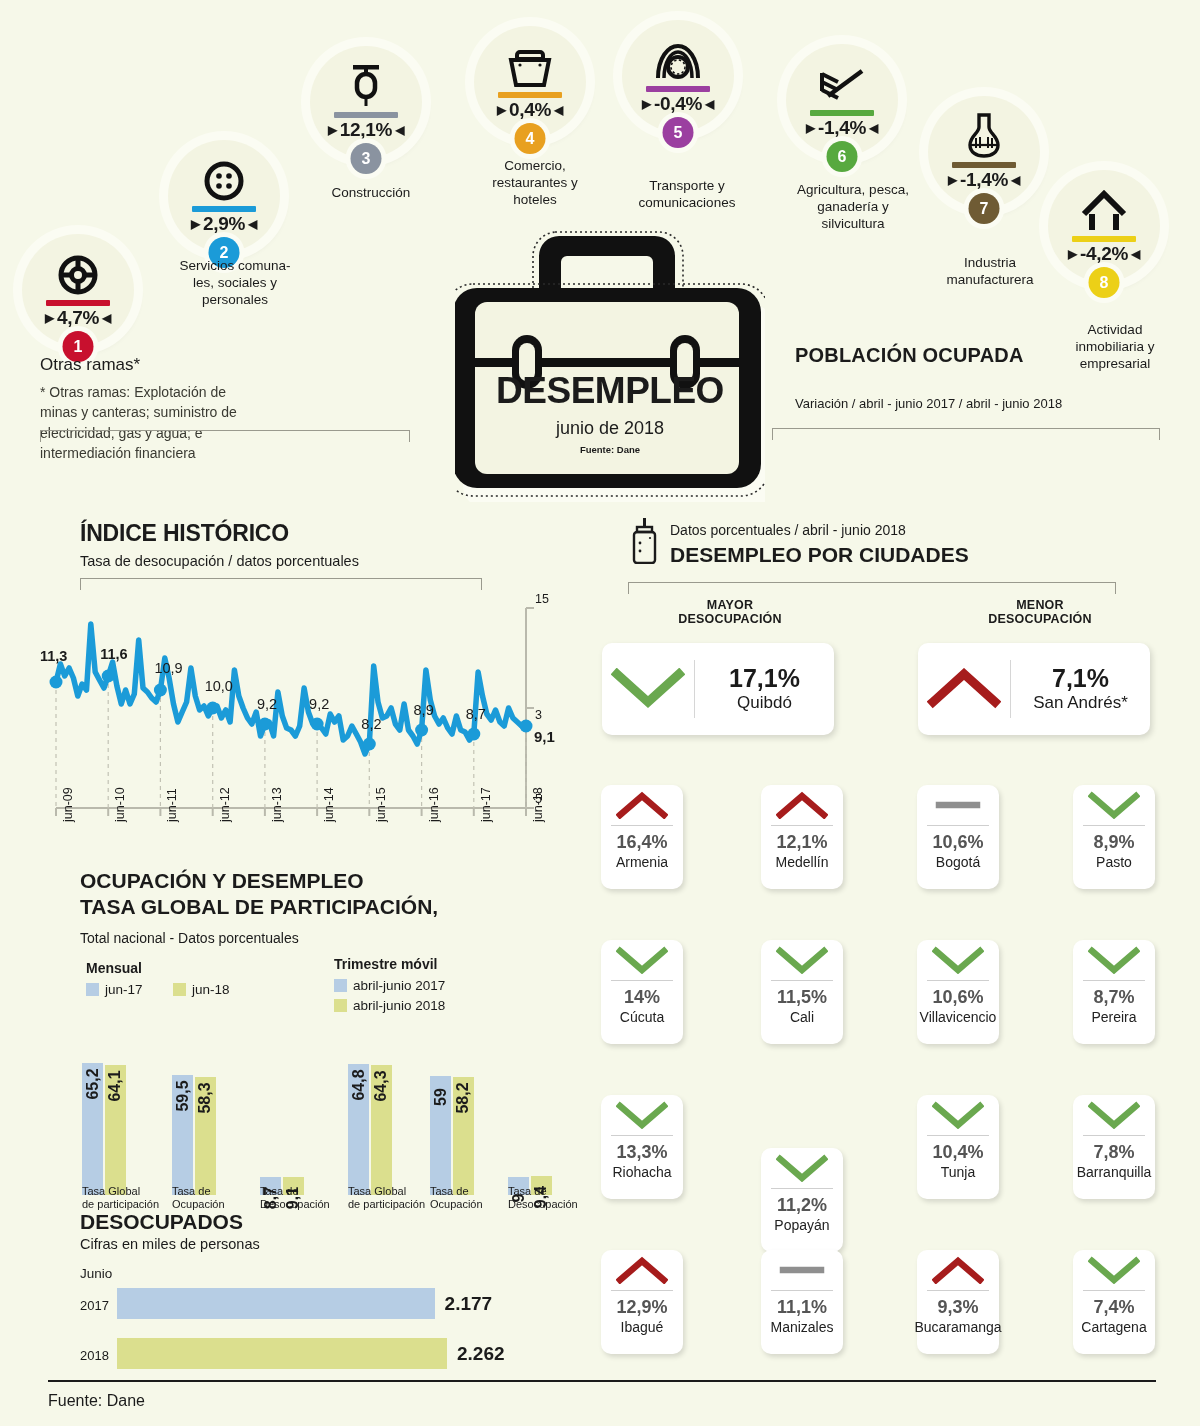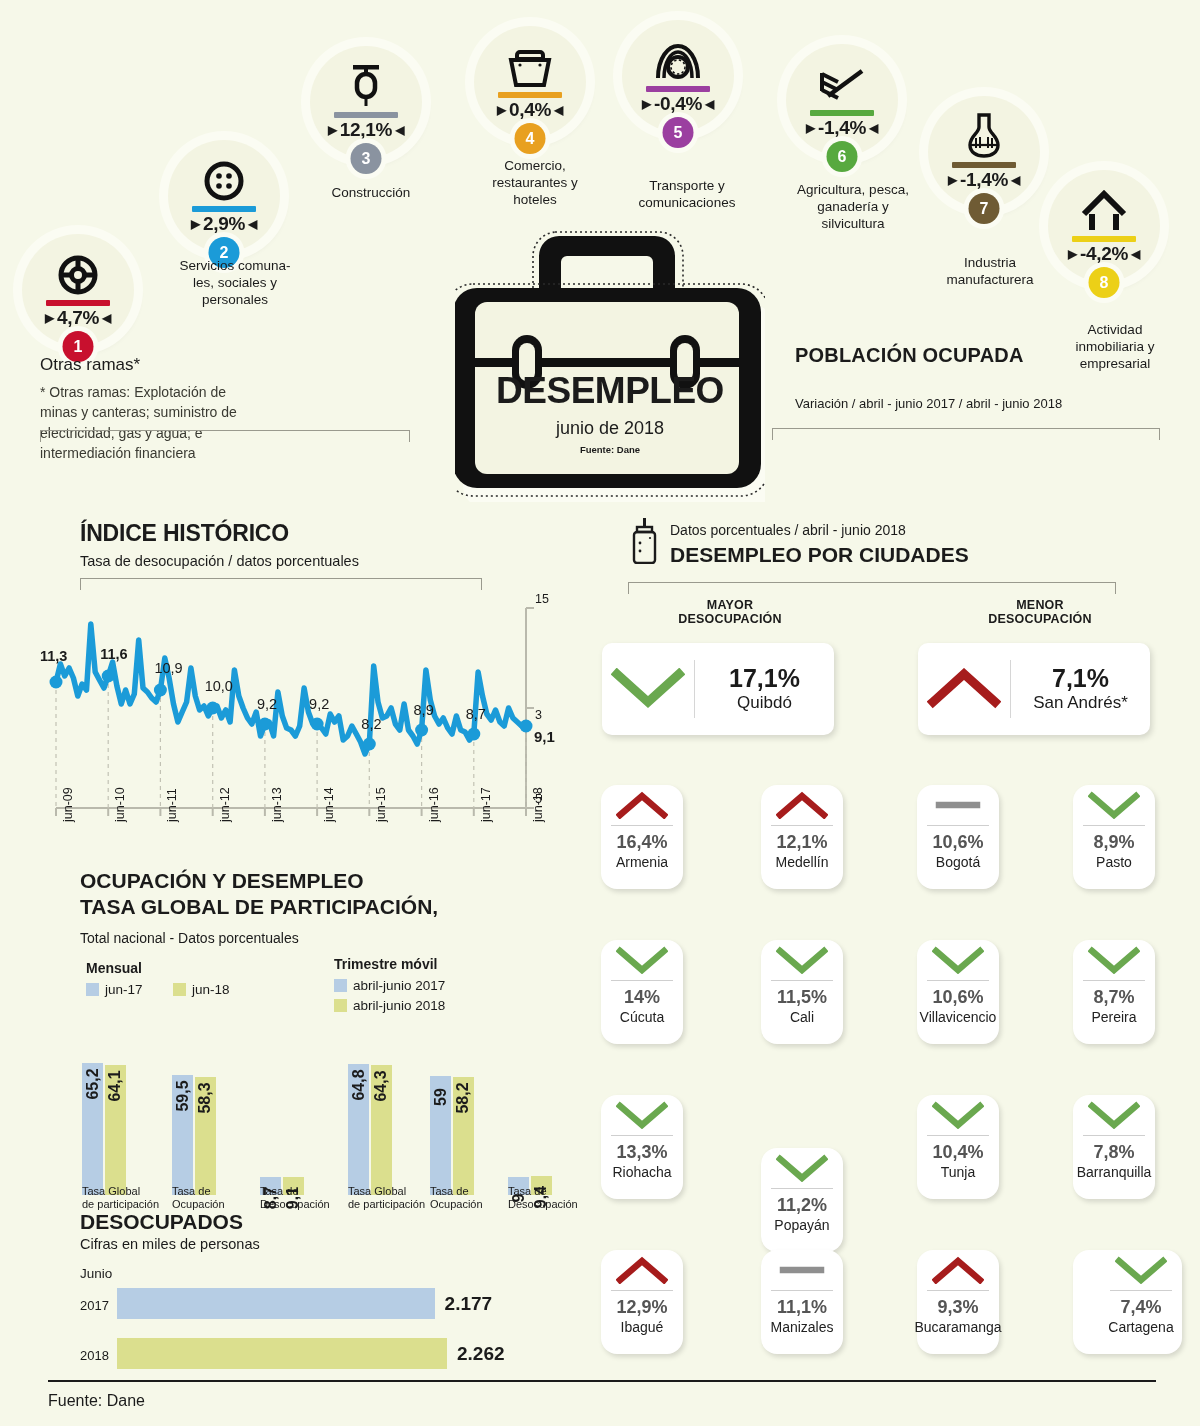--- a/index.html
+++ b/index.html
@@ -68,21 +68,21 @@
     box-shadow:2px 3px 6px rgba(0,0,0,.14);
     display:flex;align-items:center;
   }
   .bigcard .arw{width:92px;display:flex;align-items:center;justify-content:center;}
   .bigcard .sep{width:1px;height:58px;background:#d6d6d6;}
   .bigcard .txt{flex:1;text-align:center;}
   .bigcard .pc{font-size:25px;font-weight:700;line-height:1.1;}
   .bigcard .nm{font-size:17px;line-height:1.2;}
 
   .ccard{
-    position:absolute;width:82px;height:104px;background:#fff;border-radius:16px;
+    position:absolute;width:82px;height:104px;background:#fff;border-radius:10px;
     box-shadow:2px 3px 5px rgba(0,0,0,.13);
     display:flex;flex-direction:column;align-items:center;
   }
   .ccard .cic{height:40px;display:flex;align-items:center;justify-content:center;width:100%;}
   .ccard .cdiv{width:62px;height:1px;background:#cfcfcf;}
   .ccard .cpc{font-size:18px;font-weight:700;color:#555;margin-top:7px;line-height:1.1;}
   .ccard .cnm{font-size:14px;color:#222;line-height:1.15;margin-top:1px;white-space:nowrap;}
 
   .colhd{position:absolute;text-align:center;font-size:12.5px;font-weight:700;
          line-height:1.15;letter-spacing:.2px;}
@@ -637,21 +637,21 @@
     <div class="ccard" style="left: 917px; top: 1250px;">
       <div class="cic">
         <svg width="52" height="28" viewBox="0 0 52 28">
           <path d="M4 24 L26 5 L48 24" fill="none" stroke="#a61c1c" stroke-width="6.5" stroke-linecap="square"></path>
         </svg>
       </div>
       <div class="cdiv"></div>
       <div class="cpc">9,3%</div>
       <div class="cnm">Bucaramanga</div>
     </div>
-    <div class="ccard" style="left: 1073px; top: 1250px; padding-left: 27px;">
+    <div class="ccard" style="left: 1073px; top: 1250px;">
       <div class="cic">
         <svg width="52" height="28" viewBox="0 0 52 28">
           <path d="M4 5 L26 24 L48 5" fill="none" stroke="#6aa84f" stroke-width="6.5" stroke-linecap="square"></path>
         </svg>
       </div>
       <div class="cdiv"></div>
       <div class="cpc">7,4%</div>
       <div class="cnm">Cartagena</div>
     </div>
   </div>

